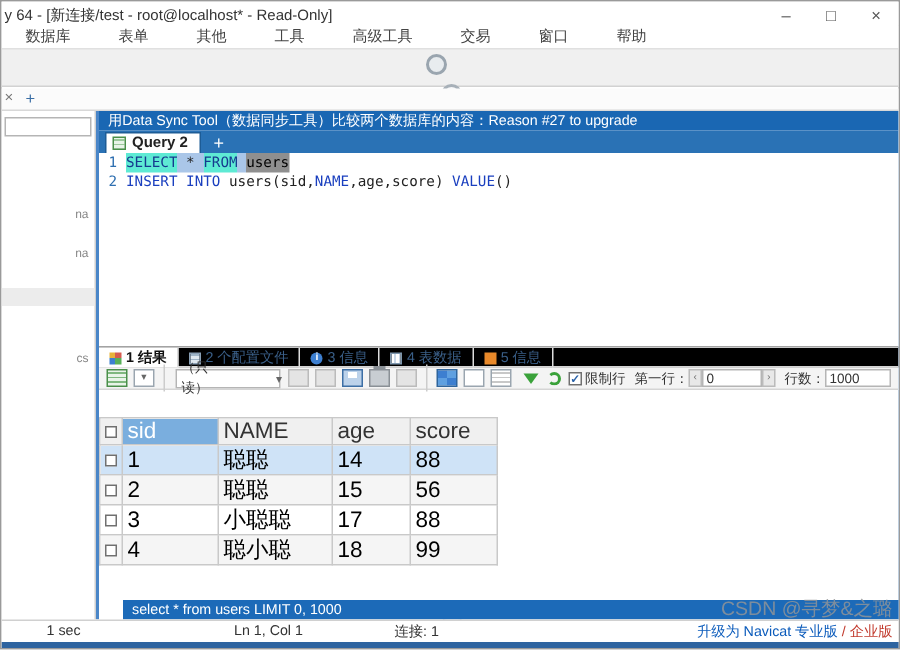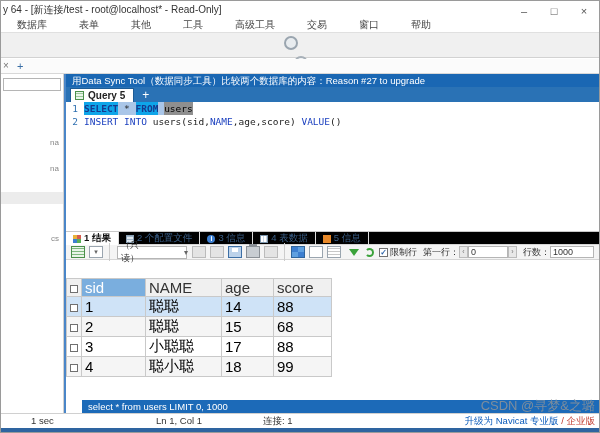--- a/index.html
+++ b/index.html
@@ -61,21 +61,21 @@
   .qtabs{position:absolute;left:0;top:13px;width:100%;height:15px;background:#2a72b5;display:flex;align-items:flex-end;}
   .qtab{height:14px;background:#fff;border:1px solid #1d5c96;border-bottom:none;display:flex;align-items:center;
         padding:0 8px 0 4px;font-size:10px;font-weight:bold;color:#222;margin-left:4px;}
   .qtab-ic{width:9px;height:9px;border:1px solid #4a8f4a;background:repeating-linear-gradient(0deg,#e8f4e8 0 2px,#9cc89c 2px 3px);margin-right:4px;}
   .qtab-plus{color:#fff;font-size:12px;margin-left:8px;line-height:14px;}
   .editor{position:absolute;left:0;top:28px;width:100%;height:129px;background:#fff;
           font-family:"DejaVu Sans Mono",monospace;font-size:9.5px;}
   .ed-line{display:flex;height:13px;line-height:13px;white-space:pre;}
   .ed-num{width:18px;text-align:right;padding-right:6px;color:#2e6fb0;flex:0 0 auto;}
   .seg-kw{color:#1a3fbf;} .seg-pl{color:#222;}
-  .seg-selkw{background:#0ea5e9;color:#163a8f;font-weight:bold;} .seg-selpl{background:#aac6e8;color:#222;}
+  .seg-selkw{background:#5eead4;color:#163a8f;} .seg-selpl{background:#aac6e8;color:#222;}
   .seg-hl{background:#8f8f8f;color:#000;}
   
   .rtabs{position:absolute;left:0;top:157px;width:100%;height:14px;background:#000000;border-top:1px solid #c8c8c8;
          border-bottom:1px solid #d5d5d5;display:flex;align-items:flex-start;}
   .rtab{display:flex;align-items:center;padding:0 7px;font-size:9.5px;color:#3a5f88;border-right:1px solid #ddd;}
   .rtab.active{background:#fff;font-weight:bold;color:#111;}
   .rt-ic{width:8px;height:8px;margin-right:3px;flex:0 0 auto;}
   .rt-grid{background:conic-gradient(#d65c4f 0 25%,#58b058 0 50%,#3d7fd0 0 75%,#e8b33a 0);}
   .rt-cfg{background:repeating-linear-gradient(0deg,#dfe8f0 0 2px,#9fb5c8 2px 3px);border:1px solid #8aa0b5;}
   .rt-info{border-radius:50%;background:#3d7fd0;color:#fff;font:bold 7px/8px "Liberation Sans",sans-serif;text-align:center;}
@@ -250,21 +250,21 @@
       <div class="sb-sel" style="top: 118px;"></div>
       <span class="sb-frag" style="top: 160px;">cs</span>
     </div>
 
   <div class="main">
     <div class="banner">用Data Sync Tool（数据同步工具）比较两个数据库的内容：Reason #27 to upgrade</div>
 
     <div class="qtabs">
       <div class="qtab">
         <span class="qtab-ic"></span>
-        <span>Query 5</span>
+        <span>Query 2</span>
       </div>
       <span class="qtab-plus">+</span>
     </div>
 
     <div class="editor">
         <div class="ed-line"><span class="ed-num">1</span><span class="seg-selkw">SELECT</span><span class="seg-selpl"> * </span><span class="seg-selkw">FROM</span><span class="seg-selpl"> </span><span class="seg-hl">users</span></div>
         <div class="ed-line"><span class="ed-num">2</span><span class="seg-kw">INSERT</span><span class="seg-pl"> </span><span class="seg-kw">INTO</span><span class="seg-pl"> users(sid,</span><span class="seg-kw">NAME</span><span class="seg-pl">,age,score) </span><span class="seg-kw">VALUE</span><span class="seg-pl">()</span></div>
       </div>
 
     <div class="rtabs">
@@ -337,21 +337,21 @@
             <td class="col-sid sidcell">1</td>
             <td class="col-name">聪聪</td>
             <td class="col-age">14</td>
             <td class="col-score">88</td>
           </tr>
           <tr class="row-alt">
             <td class="col-chk"><span class="cellchk"></span></td>
             <td class="col-sid">2</td>
             <td class="col-name">聪聪</td>
             <td class="col-age">15</td>
-            <td class="col-score">68</td>
+            <td class="col-score">56</td>
           </tr>
           <tr>
             <td class="col-chk"><span class="cellchk"></span></td>
             <td class="col-sid">3</td>
             <td class="col-name">小聪聪</td>
             <td class="col-age">17</td>
             <td class="col-score">88</td>
           </tr>
           <tr class="row-alt">
             <td class="col-chk"><span class="cellchk"></span></td>

